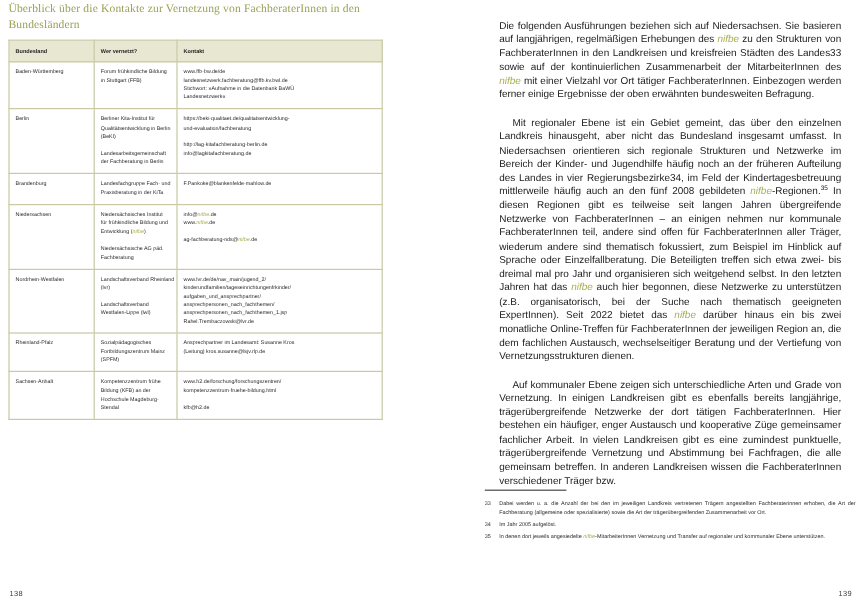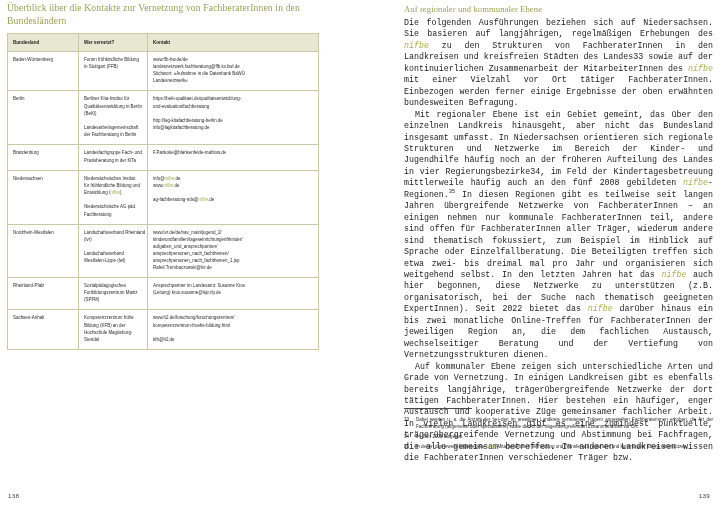--- a/index.html
+++ b/index.html
@@ -108,25 +108,25 @@
   .section-head {
     font-family: "Liberation Serif", serif;
     font-size: 8.6px;
     line-height: 11px;
     color: #9aa055;
     margin: 0 0 2px 0;
     font-weight: 400;
     letter-spacing: 0.1px;
   }
   .body-col p {
-    font-family: Liberation Mono, monospace;
+    font-family: Liberation Sans, sans-serif;
     font-size: 8.3px;
     line-height: 11.45px;
     color: #1c1c1c;
-    margin: 0;
+    margin: 12px;
     text-align: justify;
     text-justify: inter-word;
     hyphens: manual;
   }
   .body-col p.indent { text-indent: 11px; }
   sup {
     font-size: 5.4px;
     vertical-align: super;
     line-height: 0;
   }
@@ -320,21 +320,20 @@
             </td>
           </tr>
         </tbody>
     </table>
 
     <div class="folio folio-left">138</div>
   </div>
 
   <div class="page-right">
     <div class="body-col">
-      <h2 class="section-head">Auf regionaler und kommunaler Ebene</h2>
       <p id="para0">Die folgenden Ausführungen beziehen sich auf Niedersachsen. Sie basieren auf langjährigen, regelmäßigen Erhebungen des <span class="nifbe">nifbe</span> zu den Strukturen von FachberaterInnen in den Landkreisen und kreisfreien Städten des Landes33 sowie auf der kontinuierlichen Zusammenarbeit der MitarbeiterInnen des <span class="nifbe">nifbe</span> mit einer Vielzahl vor Ort tätiger FachberaterInnen. Einbezogen werden ferner einige Ergebnisse der oben erwähnten bundesweiten Befragung.</p>
       <p id="para1" class="indent">Mit regionaler Ebene ist ein Gebiet gemeint, das über den einzelnen Landkreis hinausgeht, aber nicht das Bundesland insgesamt umfasst. In Niedersachsen orientieren sich regionale Strukturen und Netzwerke im Bereich der Kinder- und Jugendhilfe häufig noch an der früheren Aufteilung des Landes in vier Regierungsbezirke34, im Feld der Kindertagesbetreuung mittlerweile häufig auch an den fünf 2008 gebildeten <span class="nifbe">nifbe</span>-Regionen.<sup>35</sup> In diesen Regionen gibt es teilweise seit langen Jahren übergreifende Netzwerke von FachberaterInnen – an einigen nehmen nur kommunale FachberaterInnen teil, andere sind offen für FachberaterInnen aller Träger, wiederum andere sind thematisch fokussiert, zum Beispiel im Hinblick auf Sprache oder Einzelfallberatung. Die Beteiligten treffen sich etwa zwei- bis dreimal mal pro Jahr und organisieren sich weitgehend selbst. In den letzten Jahren hat das <span class="nifbe">nifbe</span> auch hier begonnen, diese Netzwerke zu unterstützen (z.B. organisatorisch, bei der Suche nach thematisch geeigneten ExpertInnen). Seit 2022 bietet das <span class="nifbe">nifbe</span> darüber hinaus ein bis zwei monatliche Online-Treffen für FachberaterInnen der jeweiligen Region an, die dem fachlichen Austausch, wechselseitiger Beratung und der Vertiefung von Vernetzungsstrukturen dienen.</p>
       <p id="para2" class="indent">Auf kommunaler Ebene zeigen sich unterschiedliche Arten und Grade von Vernetzung. In einigen Landkreisen gibt es ebenfalls bereits langjährige, trägerübergreifende Netzwerke der dort tätigen FachberaterInnen. Hier bestehen ein häufiger, enger Austausch und kooperative Züge gemeinsamer fachlicher Arbeit. In vielen Landkreisen gibt es eine zumindest punktuelle, trägerübergreifende Vernetzung und Abstimmung bei Fachfragen, die alle gemeinsam betreffen. In anderen Landkreisen wissen die FachberaterInnen verschiedener Träger bzw.</p>
     </div>
 
     <div class="fn-rule"></div>
 
     <div class="footnotes" id="footnotes">
         <div class="fn">
           <span class="fn-num">33</span>

